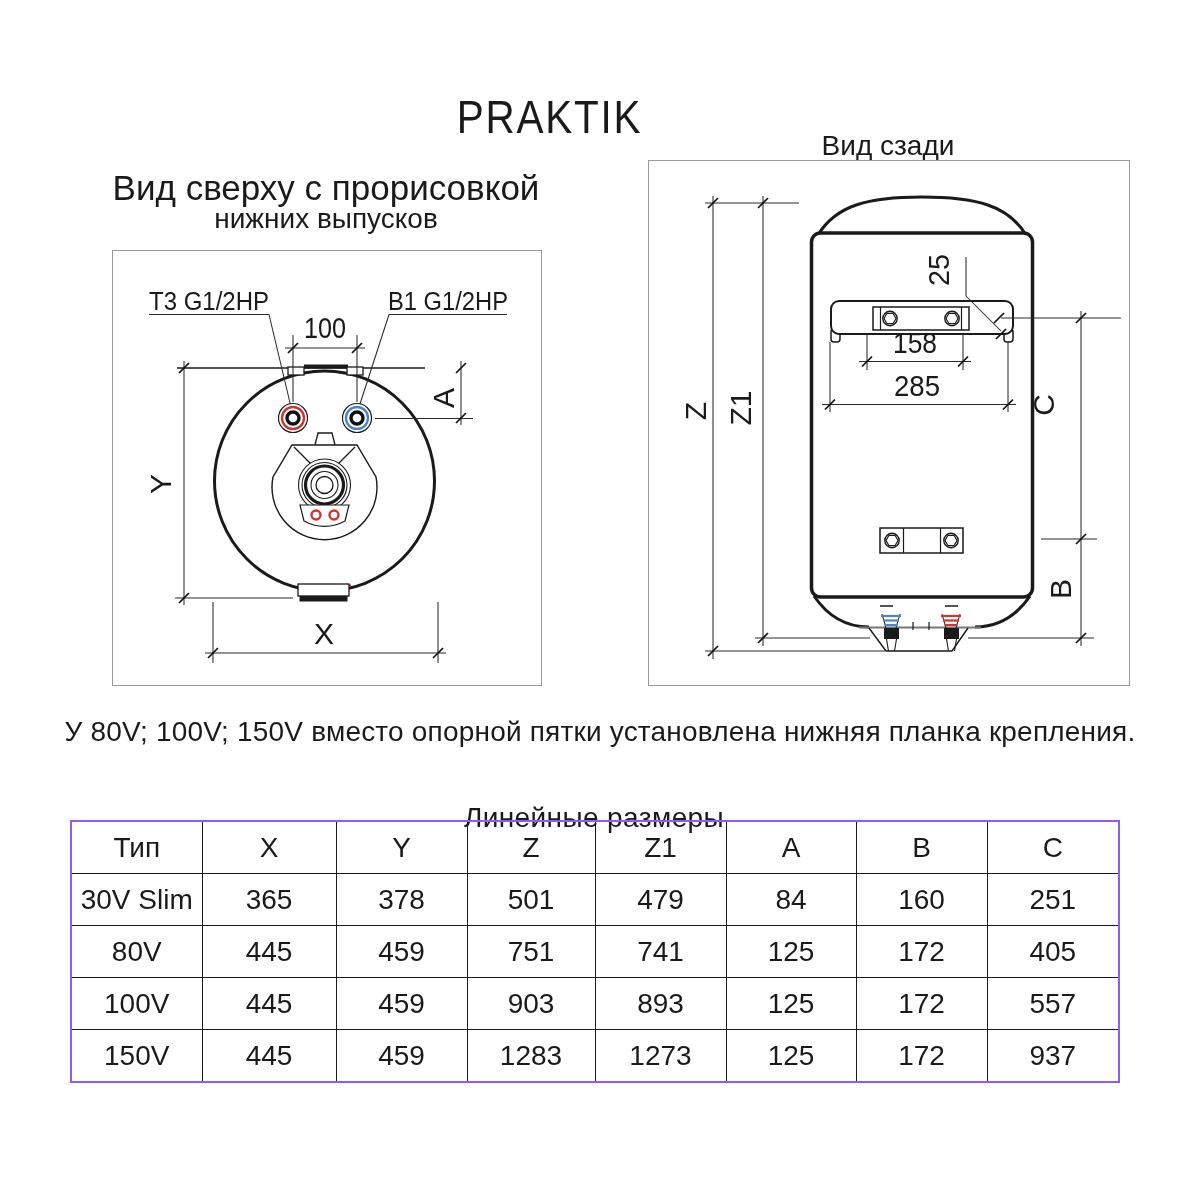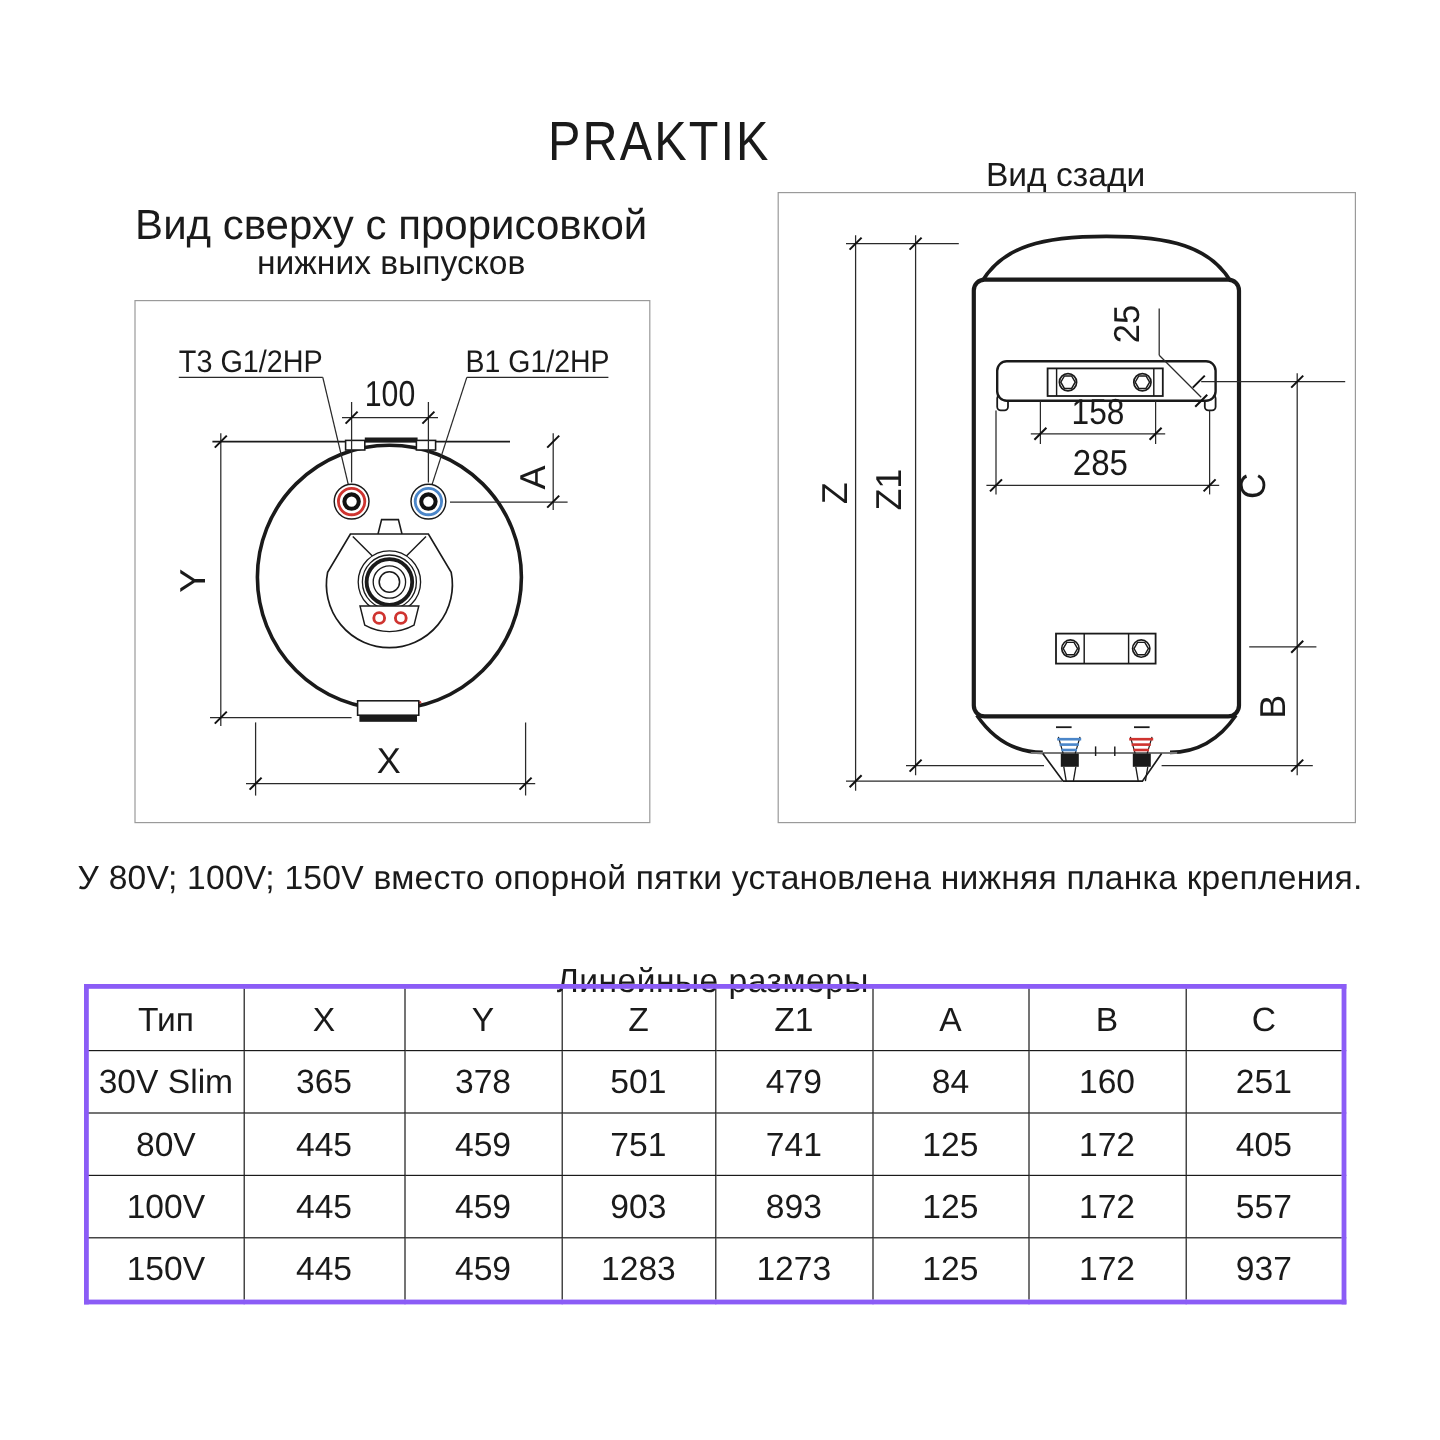--- a/index.html
+++ b/index.html
@@ -19,21 +19,21 @@
   svg{display:block;}
   .panel{border:1.5px solid #9a9a9a;background:#fff;}
   svg text{font-family:"Liberation Sans", sans-serif;fill:#1a1a1a;}
   .dimtxt{font-size:30px;}
   .lbltxt{font-size:26px;}
   .oln{stroke:#1a1a1a;fill:none;}
   .wf{fill:#ffffff;}
   .dim{stroke:#2a2a2a;stroke-width:1.05;fill:none;}
   .tick{stroke:#111;stroke-width:1.7;}
   table#dims{border-collapse:collapse;table-layout:fixed;position:absolute;
-    left:70px;top:820px;width:1048px;border:4px solid #8b5cf6;}
+    left:70px;top:820px;width:1048px;border:2px solid #8b5cf6;}
   #dims td,#dims th{border:1.8px solid #1a1a1a;height:51px;padding:0;
     text-align:center;vertical-align:middle;font-size:28px;font-weight:normal;}
 </style>
 </head>
 <body>
 
 <div class="abs ctr" id="praktik-title">
     <span class="squeeze">PRAKTIK</span>
   </div>
 <div class="abs ctr" id="rear-heading">Вид сзади</div>

